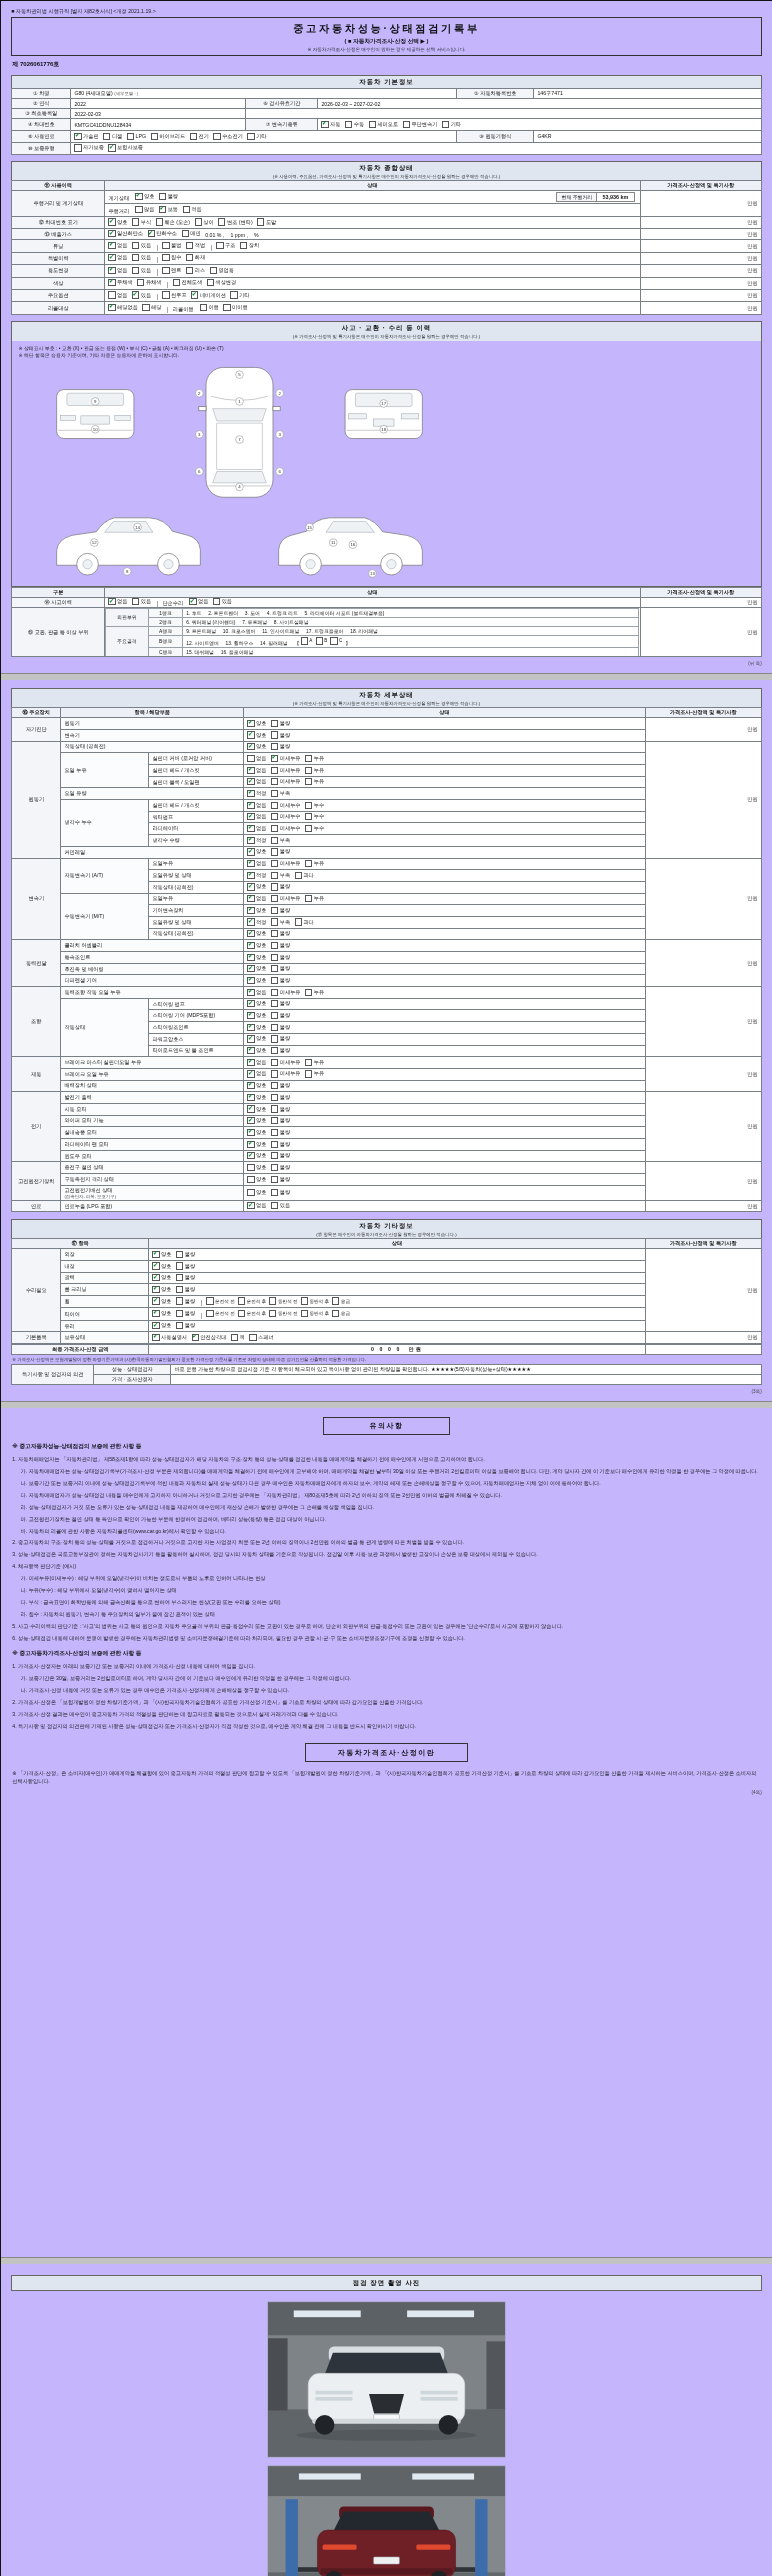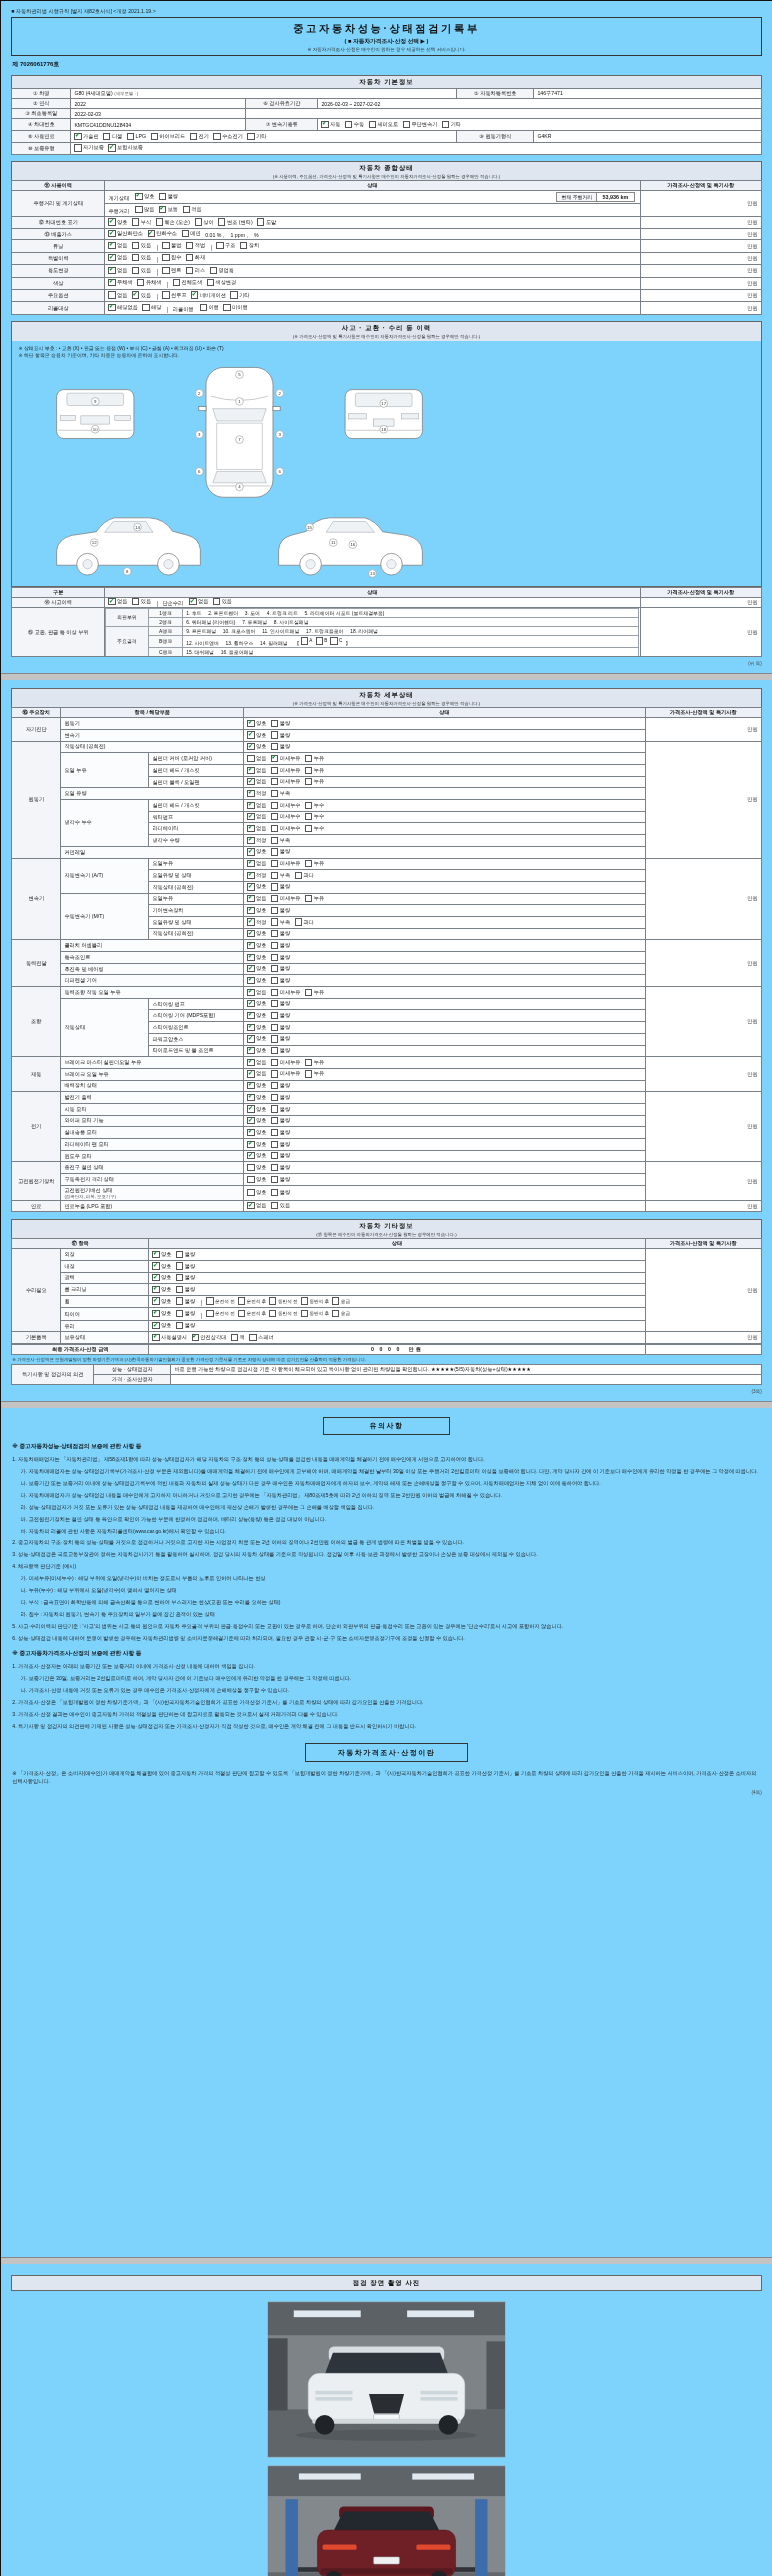--- a/index.html
+++ b/index.html
@@ -1,18 +1,18 @@
 <!DOCTYPE html>
 <html style="font-size:8.2px"><head>
 <meta charset="utf-8">
 <style>
   html,body{margin:0;padding:0;}
   body{width:773px;background:#ffffff;font-family:"Liberation Sans","DejaVu Sans",sans-serif;color:#111;}
   .doc{width:771px;border:1px solid #111;background:#c3c3c3;display:flex;flex-direction:column;gap:6.2px;}
-  .page{background:#7dd3fc;border-bottom:0.5px solid #888;padding:6.2px 10.3px 7.2px 10.3px;}
+  .page{background:#c4b5fd;border-bottom:0.5px solid #888;padding:6.2px 10.3px 7.2px 10.3px;}
   .page1{min-height:556px;}
   .page2{min-height:670px;}
   .page3{min-height:835px;}
   .page4{min-height:422px;}
   .form-ref{font-size:5.2px;color:#222;margin:1px 0 2.1px 0;}
   .title-box{border:1px solid #333;padding:3.6px 5.2px 3.1px;text-align:center;}
   .main-title{font-size:10.3px;font-weight:700;letter-spacing:2.6px;}
   .title-sub{font-size:5.7px;font-weight:700;margin-top:2.1px;}
   .title-note{font-size:4.6px;color:#333;margin-top:1px;}
   .doc-no{font-size:6px;font-weight:700;margin:3.6px 0 3.1px 1px;}

